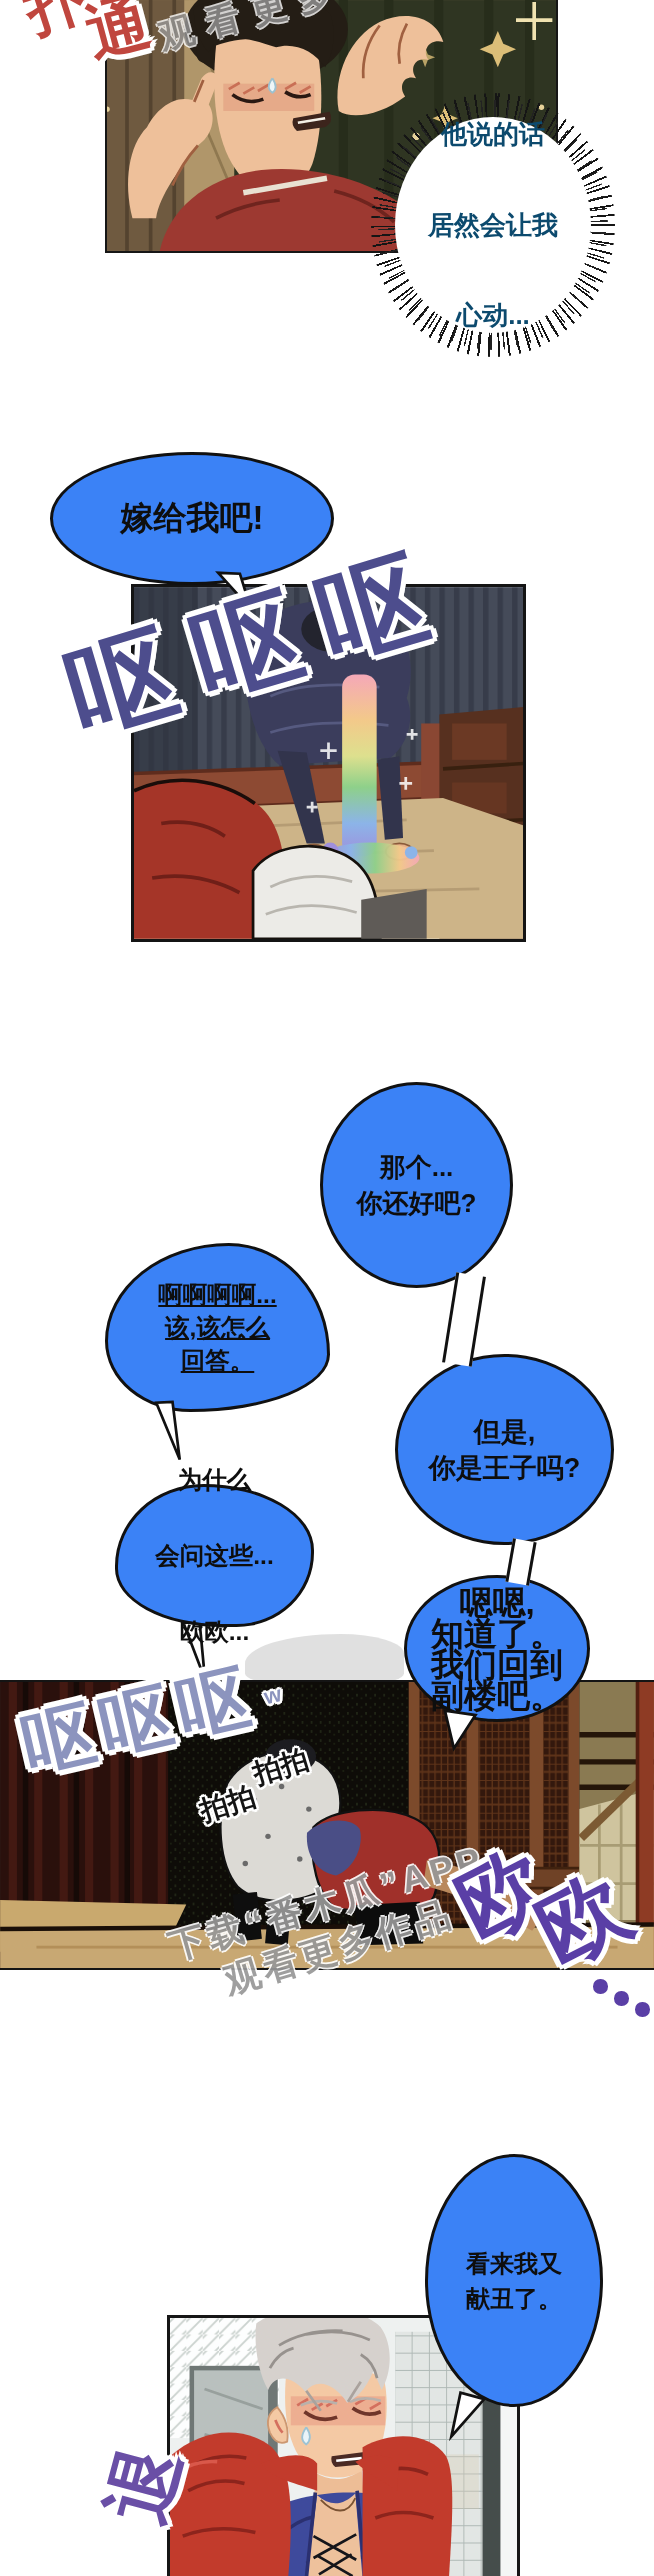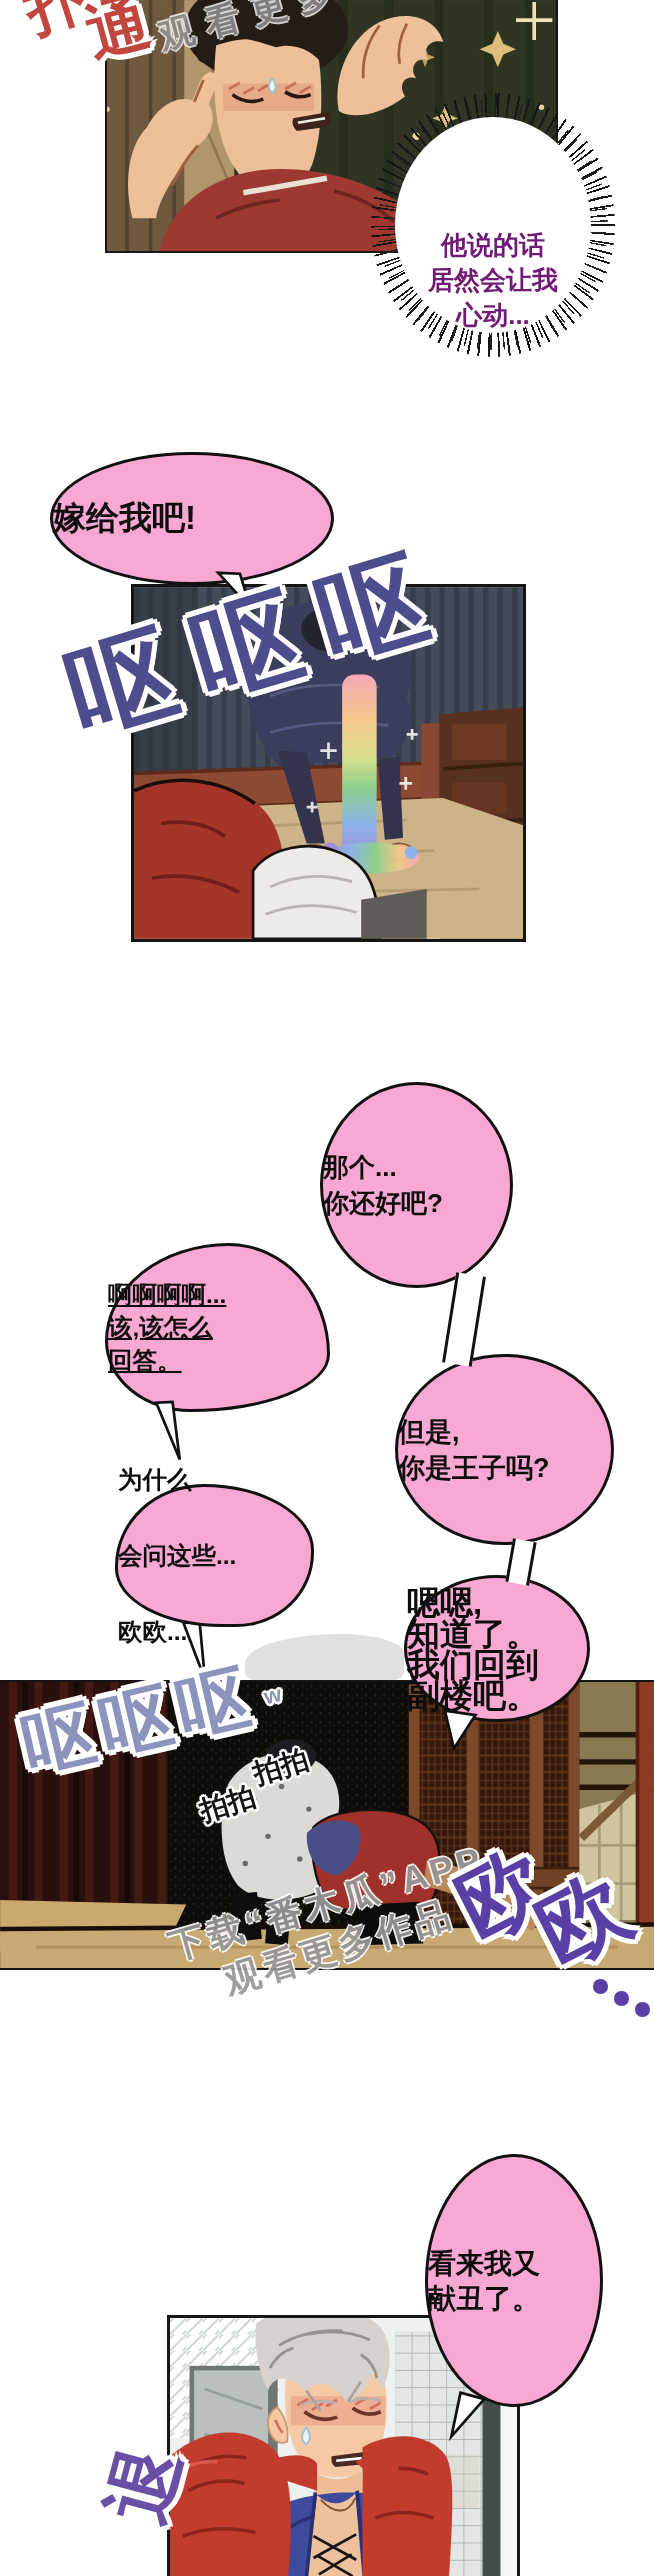--- a/index.html
+++ b/index.html
@@ -8,42 +8,42 @@
     overflow:hidden;font-family:"Liberation Sans","DejaVu Sans",sans-serif;
   }
   .panel{position:absolute;overflow:hidden;z-index:10;background:#fff;}
   .panel svg{display:block;}
   #panel-1{left:105px;top:0;width:449px;height:251px;border:2.7px solid #161616;border-top:none;}
   #panel-2{left:131px;top:584px;width:389px;height:352px;border:3.6px solid #141414;}
   #panel-3{left:0;top:1680px;width:654px;height:286px;border-top:2.7px solid #141414;border-bottom:2.7px solid #141414;}
   #panel-4{left:167px;top:2315px;width:347px;height:261px;border:3.2px solid #161616;border-bottom:none;}
 
   .bub{
-    position:absolute;background:#f9a8d4;border:3.2px solid #111;color:#0e0e0e;
-    display:flex;flex-direction:column;align-items:flex-start;justify-content:center;
+    position:absolute;background:#3b82f6;border:3.2px solid #111;color:#0e0e0e;
+    display:flex;flex-direction:column;align-items:center;justify-content:center;
     text-align:center;font-weight:700;z-index:30;box-sizing:border-box;
   }
   .ellipse{border-radius:50%;}
   .cloud-a{border-radius:55% 45% 62% 38% / 58% 66% 34% 42%;text-decoration:underline;}
   .cloud-b{border-radius:48% 60% 42% 58% / 62% 50% 56% 44%;}
   .ln{display:block;}
 
   #bub-heart{left:371px;top:93px;width:244px;height:264px;z-index:30;position:absolute;}
   .burst-ring{
     position:absolute;inset:0;border-radius:50%;
     background:repeating-conic-gradient(from 2deg,#151515 0deg 0.9deg,rgba(0,0,0,0) 0.9deg 4.6deg);
   }
   .burst-ring2{
     position:absolute;inset:7.3px;border-radius:50%;
     background:repeating-conic-gradient(from 0.8deg,#222 0deg 0.7deg,rgba(0,0,0,0) 0.7deg 6.2deg);
   }
   .burst-core{
     position:absolute;inset:23.6px;background:#fff;border-radius:50%;
-    display:flex;flex-direction:column;align-items:center;justify-content:flex-end;
-    text-align:center;font-weight:700;color:#701a75;
+    display:flex;flex-direction:column;align-items:center;justify-content:space-between;
+    text-align:center;font-weight:700;color:#0c4a6e;
   }
 
   .neck{position:absolute;background:#fff;border-left:3.2px solid #111;border-right:3.2px solid #111;z-index:31;}
   .tail{position:absolute;z-index:31;}
 
   .sfx{
     position:absolute;font-weight:900;line-height:1;white-space:nowrap;z-index:40;
     transform-origin:0 0;
   }
   .ow-sm{text-shadow:2.7px 0 0 #fff,-2.7px 0 0 #fff,0 2.7px 0 #fff,0 -2.7px 0 #fff,1.8px 1.8px 0 #fff,-1.8px -1.8px 0 #fff,1.8px -1.8px 0 #fff,-1.8px 1.8px 0 #fff;}
@@ -325,21 +325,21 @@
 
   <div class="wm" style="left:165px;top:1931px;font-size:36px;letter-spacing:3.6px;transform:rotate(-16deg);">下载“番木瓜”APP</div>
   <div class="wm" style="left:220px;top:1965px;font-size:36px;letter-spacing:3.6px;transform:rotate(-17deg);">观看更多作品</div>
 
   <div class="sfx ow-lg" style="left:444px;top:1874px;font-size:88px;color:#5a3fa6;transform:rotate(-27deg);">欧</div>
   <div class="sfx ow-lg" style="left:524px;top:1899px;font-size:88px;color:#5a3fa6;transform:rotate(-27deg);">欧</div>
   <i class="dot" style="left:593px;top:1979px;"></i>
   <i class="dot" style="left:614px;top:1991px;"></i>
   <i class="dot" style="left:635px;top:2002px;"></i>
 
-  <div class="bub ellipse" style="left:425px;top:2154px;width:178px;height:253px;font-size:28px;line-height:35px;">
+  <div class="bub ellipse" style="left:425px;top:2154px;width:178px;height:253px;font-size:24px;line-height:35px;">
     <span class="ln">看来我又</span>
     <span class="ln">献丑了。</span>
   </div>
   <svg class="tail" style="left:444px;top:2389px;" width="44" height="53" viewBox="0 0 48 58">
     <path d="M18,4 L8,52 L44,11 Z" fill="#fff" stroke="#111" stroke-width="3"></path>
   </svg>
 
   <div id="panel-4" class="panel">
     <svg width="347" height="261" viewBox="0 0 382 287">
       <defs>

